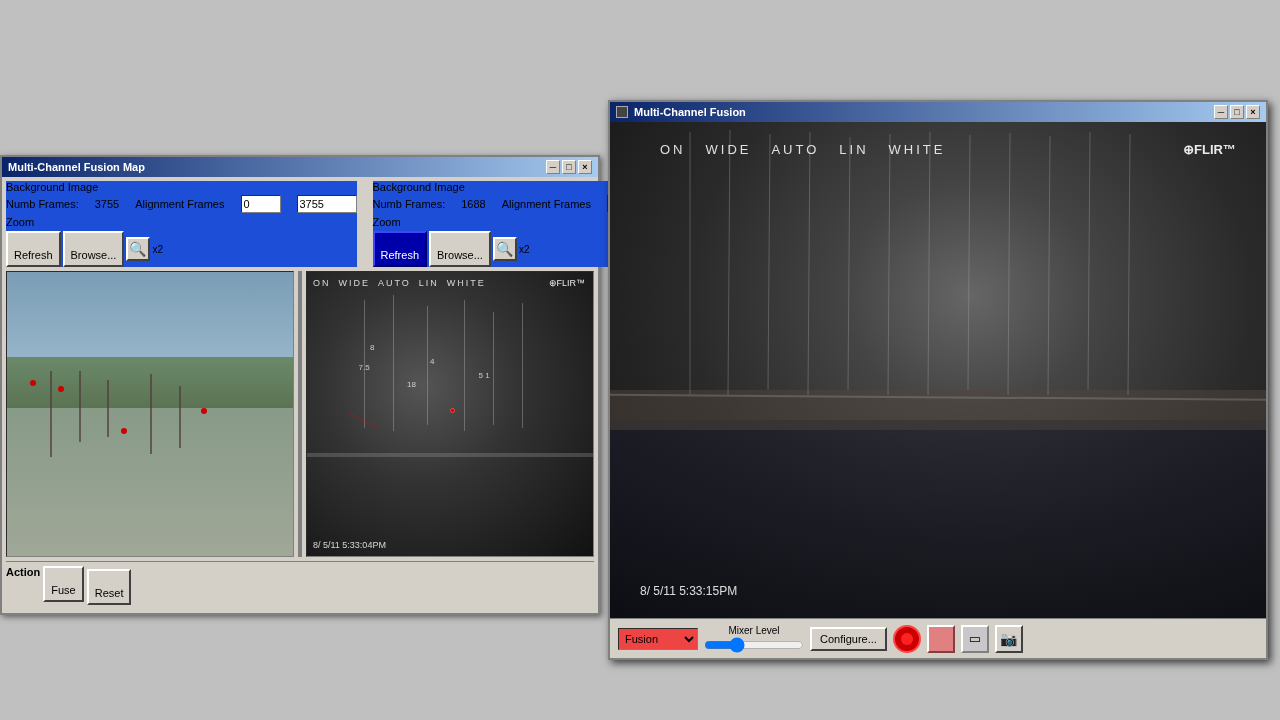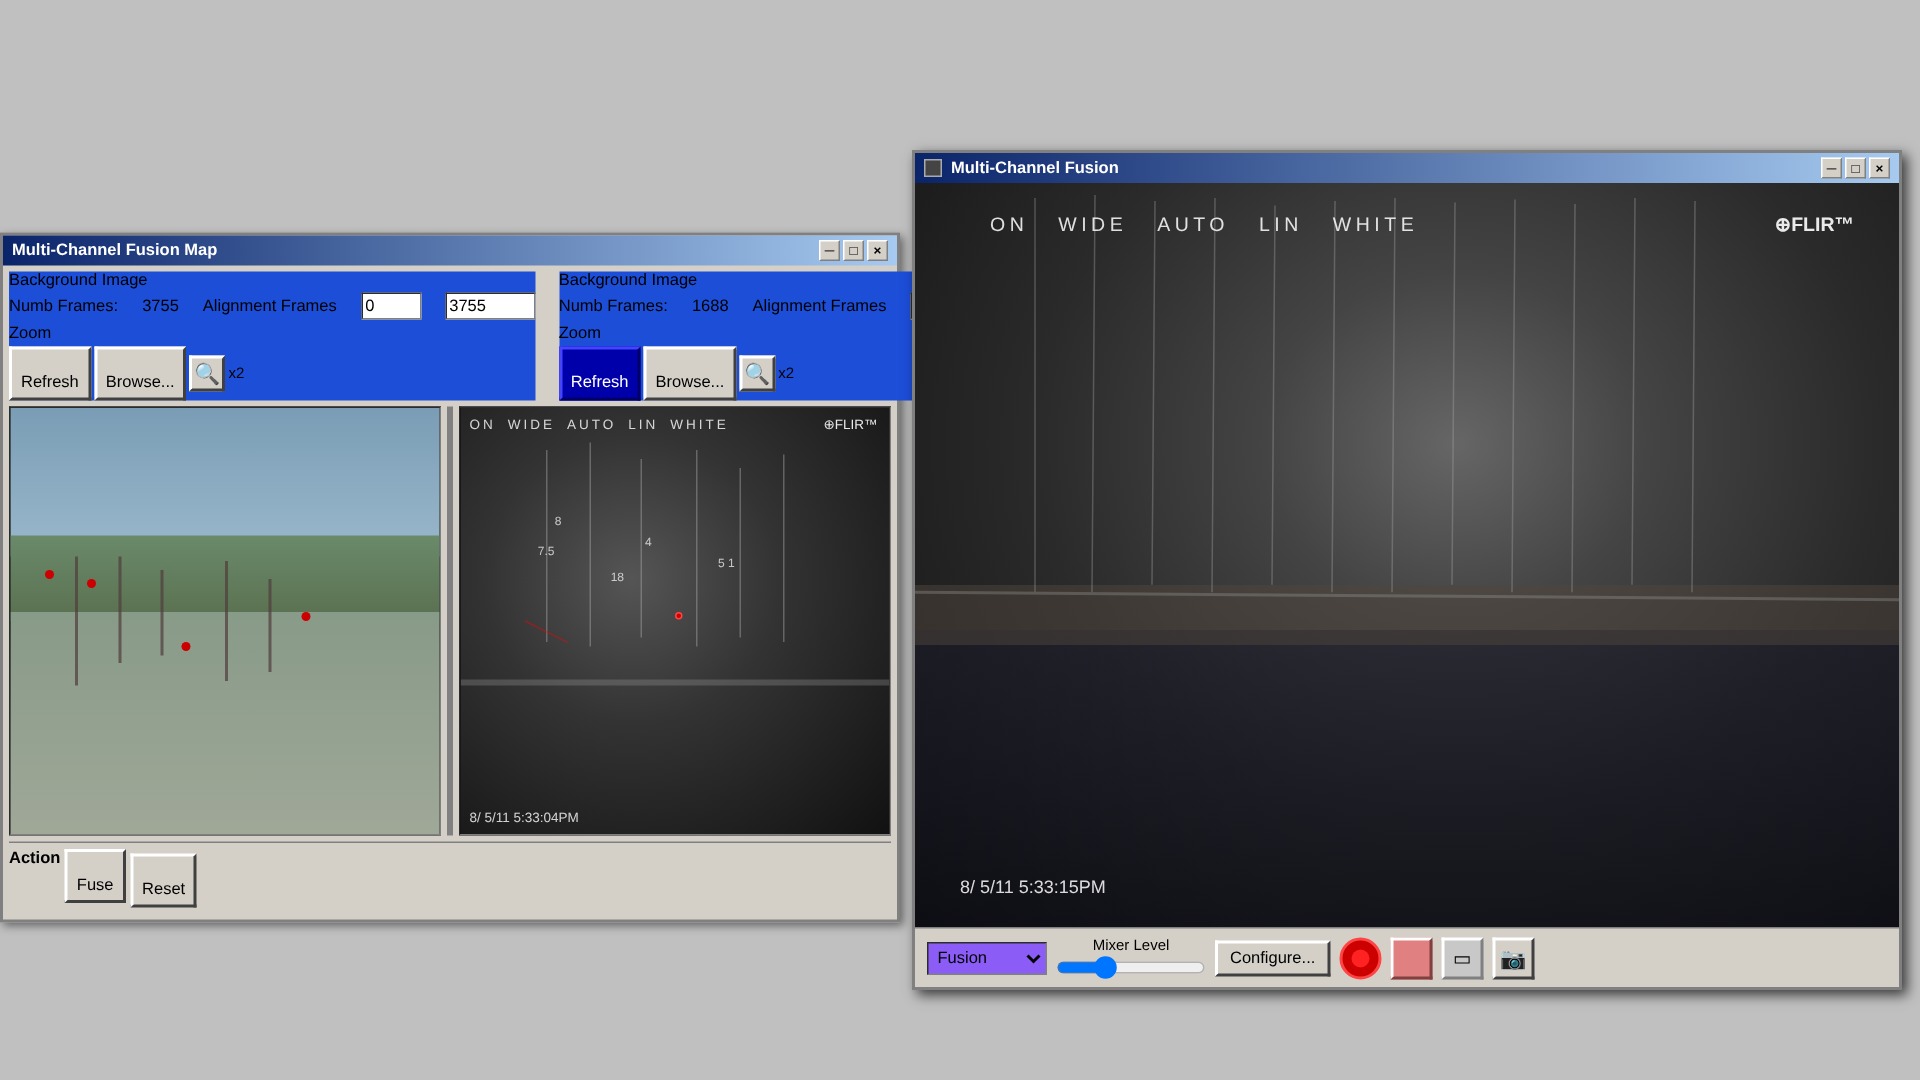--- a/index.html
+++ b/index.html
@@ -380,21 +380,21 @@
       display: flex;
       align-items: center;
       gap: 6px;
       padding: 0 8px;
       border-top: 1px solid #808080;
     }
 
     .dropdown-select {
       height: 22px;
       border: 1px inset #808080;
-      background: #8b5cf6;
+      background: #ef4444;
       font-size: 11px;
       padding: 0 2px;
       width: 80px;
     }
 
     .mixer-group {
       display: flex;
       flex-direction: column;
       align-items: center;
       gap: 1px;

